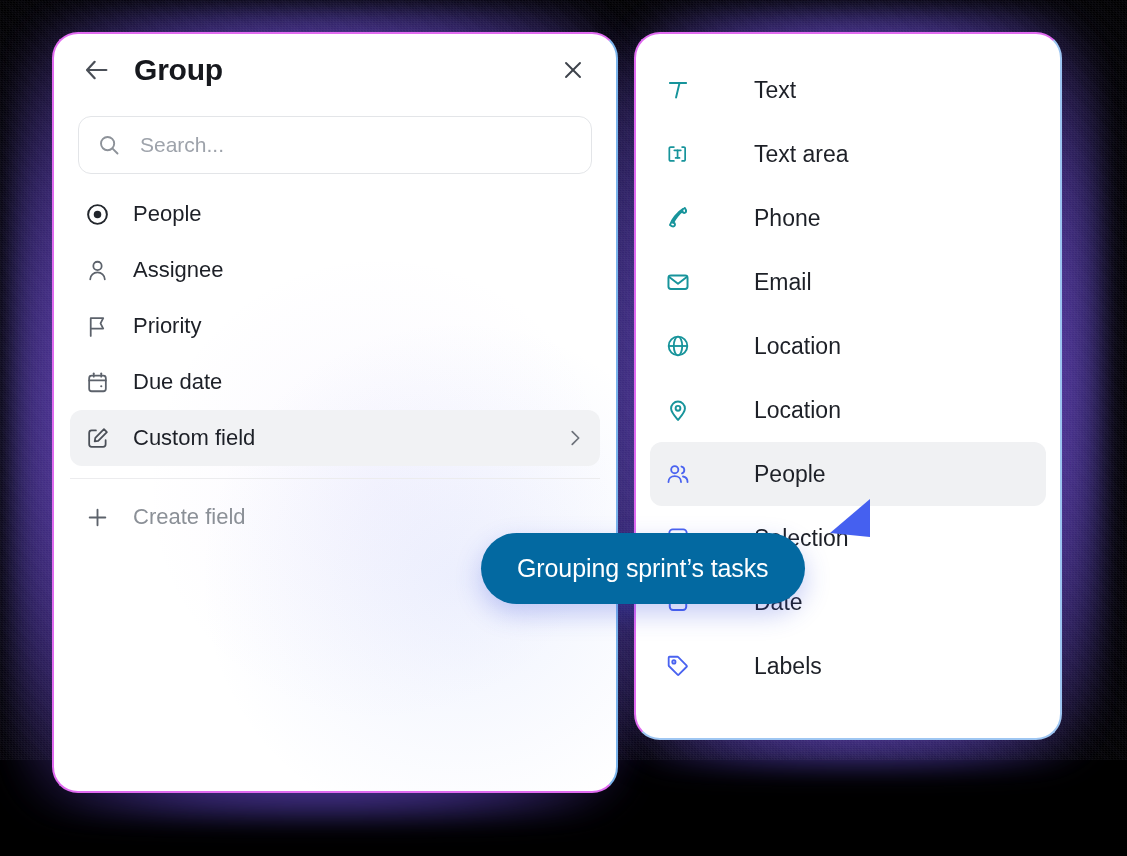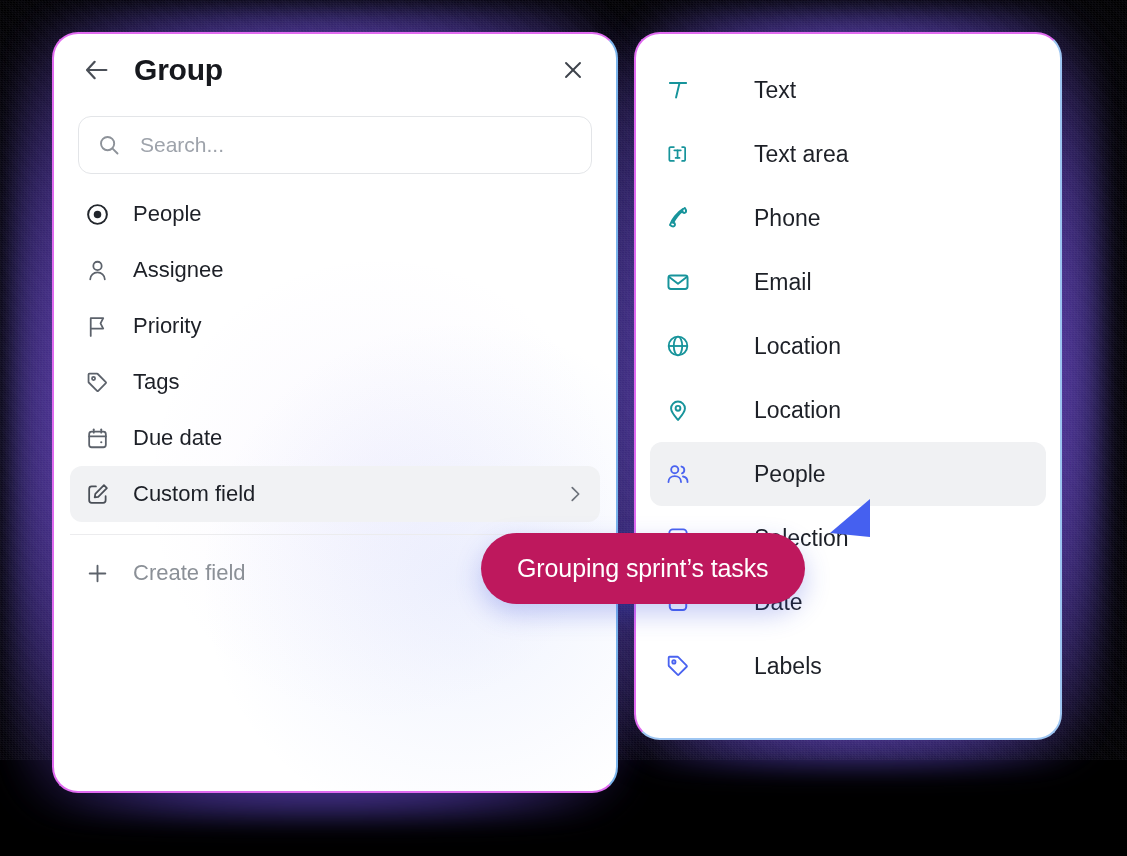--- a/index.html
+++ b/index.html
@@ -288,29 +288,20 @@
 
       <div class="row">
         <span class="row-icon">
           <svg width="25" height="25" viewBox="0 0 24 24" fill="none" stroke="#5c626b" stroke-width="1.7" stroke-linecap="round" stroke-linejoin="round">
             <path d="M5.5 21V4h12l-2.6 5 2.6 5h-12"></path>
           </svg>
         </span>
         <span class="row-label">Priority</span>
       </div>
 
-      <div class="row">
-        <span class="row-icon">
-          <svg width="25" height="25" viewBox="0 0 24 24" fill="none" stroke="#5c626b" stroke-width="1.7" stroke-linejoin="round">
-            <path d="M11.3 3.5H4.2a.8.8 0 0 0-.8.8v7.1c0 .2.1.4.2.6l8 8c.3.3.8.3 1.1 0l7.3-7.3a.8.8 0 0 0 0-1.1l-8-8a.8.8 0 0 0-.7-.1z"></path>
-            <circle cx="8.2" cy="8.2" r="1.5"></circle>
-          </svg>
-        </span>
-        <span class="row-label">Tags</span>
-      </div>
 
       <div class="row">
         <span class="row-icon">
           <svg width="25" height="25" viewBox="0 0 24 24" fill="none" stroke="#5c626b" stroke-width="1.7" stroke-linecap="round">
             <rect x="4" y="5.4" width="16" height="15" rx="2.4"></rect>
             <line x1="4" y1="10" x2="20" y2="10"></line>
             <line x1="8.4" y1="3.2" x2="8.4" y2="6.4"></line>
             <line x1="15.6" y1="3.2" x2="15.6" y2="6.4"></line>
             <circle cx="15.6" cy="15.6" r="1.05" fill="#5c626b" stroke="none"></circle>
           </svg>
@@ -455,17 +446,17 @@
         </span>
         <span class="rp-label">Labels</span>
       </div>
 
     </div>
   </div>
 
   <svg class="tip-tri" viewBox="0 0 44 44">
     <path d="M44 2 L44 40 L4 36 Z" fill="#4560f0"></path>
   </svg>
-  <div class="tooltip" style="background: #be185d;">
+  <div class="tooltip" style="background: #0369a1;">
     <span>Grouping sprint’s tasks</span>
   </div>
 
 </div>
 
 </body></html>

